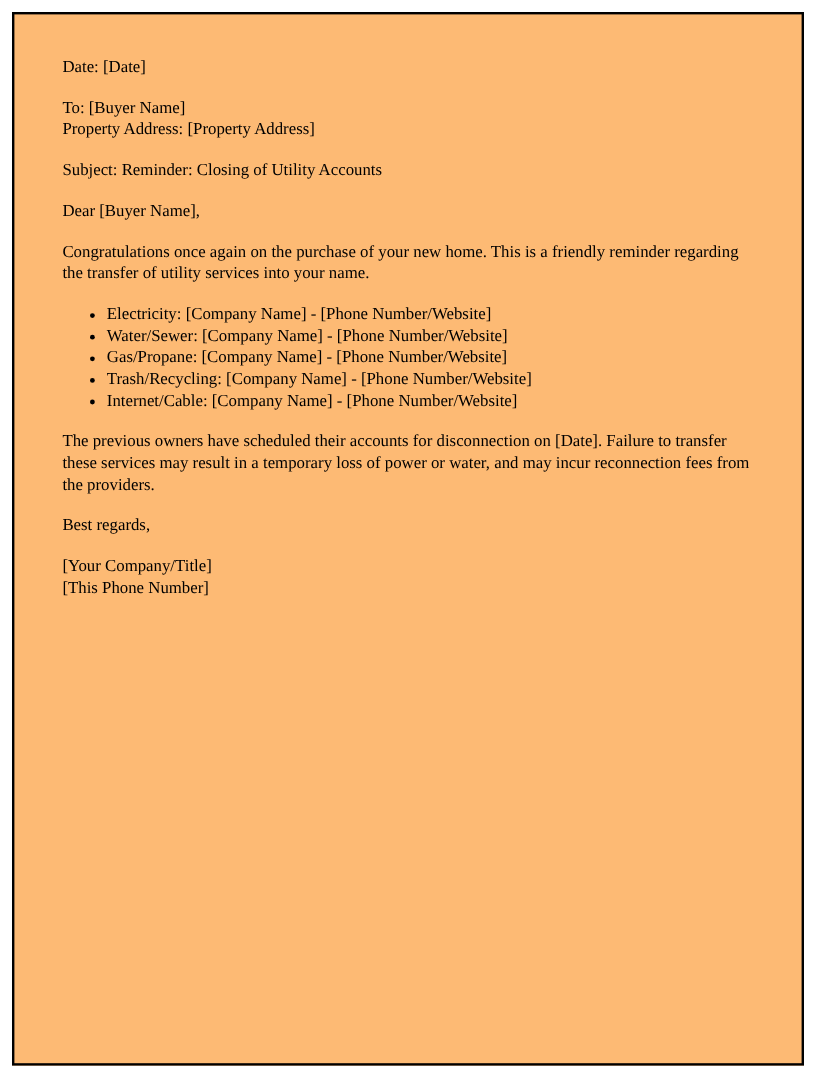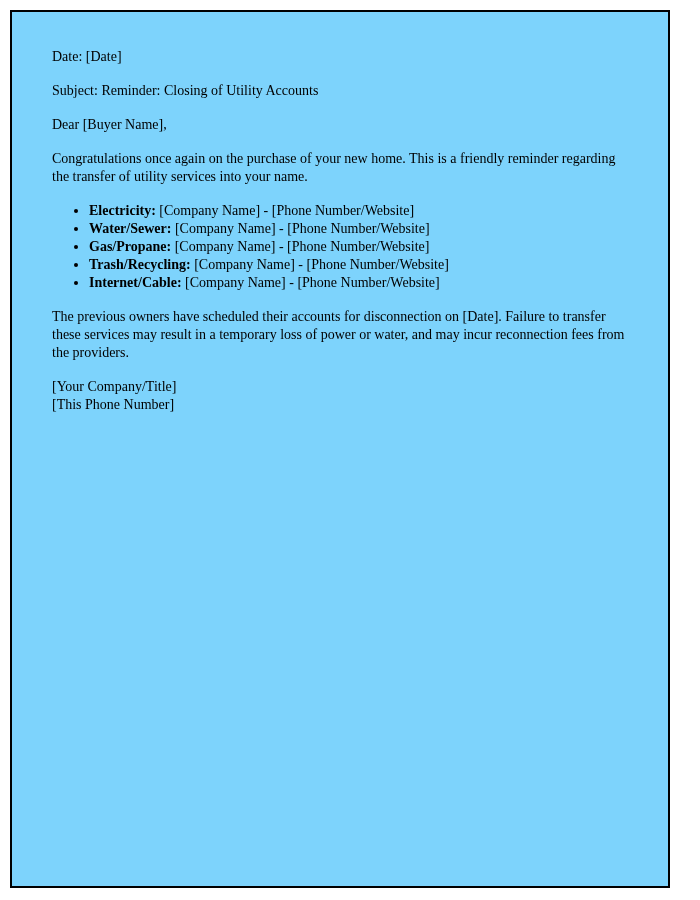--- a/index.html
+++ b/index.html
@@ -15,70 +15,75 @@
     color: #000000;
   }
   .page {
     position: absolute;
     left: 10px;
     top: 10px;
     width: 660px;
     height: 878px;
     border: 2px solid #000000;
     box-sizing: border-box;
-    background: #7dd3fc;
+    background: #fdba74;
   }
   .content {
     padding: 36px 36px 0 40px;
     font-size: 14px;
     line-height: 18px;
   }
   .para {
     margin: 0 0 16px 0;
   }
   .line {
     display: block;
   }
   ul.utility-list {
     margin: 0 0 16px 0;
     padding-left: 37px;
     list-style-type: disc;
   }
   ul.utility-list li {
     line-height: 18px;
   }
-  b { font-weight: bold; }
+  b { font-weight: normal; }
 </style>
 </head>
 <body>
 
 <div class="page">
   <div class="content">
 
     <div class="para">Date: [Date]</div>
 
+    <div class="para">
+      <span class="line">To: [Buyer Name]</span>
+      <span class="line">Property Address: [Property Address]</span>
+    </div>
 
     <div class="para">Subject: Reminder: Closing of Utility Accounts</div>
 
     <div class="para">Dear [Buyer Name],</div>
 
     <div class="para">Congratulations once again on the purchase of your new home. This is a friendly reminder regarding the transfer of utility services into your name.</div>
 
 
     <ul class="utility-list">
       <li><b>Electricity:</b> <span>[Company Name] - [Phone Number/Website]</span></li>
       <li><b>Water/Sewer:</b> <span>[Company Name] - [Phone Number/Website]</span></li>
       <li><b>Gas/Propane:</b> <span>[Company Name] - [Phone Number/Website]</span></li>
       <li><b>Trash/Recycling:</b> <span>[Company Name] - [Phone Number/Website]</span></li>
       <li><b>Internet/Cable:</b> <span>[Company Name] - [Phone Number/Website]</span></li>
     </ul>
 
     <div class="para">The previous owners have scheduled their accounts for disconnection on [Date]. Failure to transfer these services may result in a temporary loss of power or water, and may incur reconnection fees from the providers.</div>
 
 
+    <div class="para">Best regards,</div>
 
     <div class="para">
       <span class="line">[Your Company/Title]</span>
       <span class="line">[This Phone Number]</span>
     </div>
 
   </div>
 </div>
 
 </body></html>

